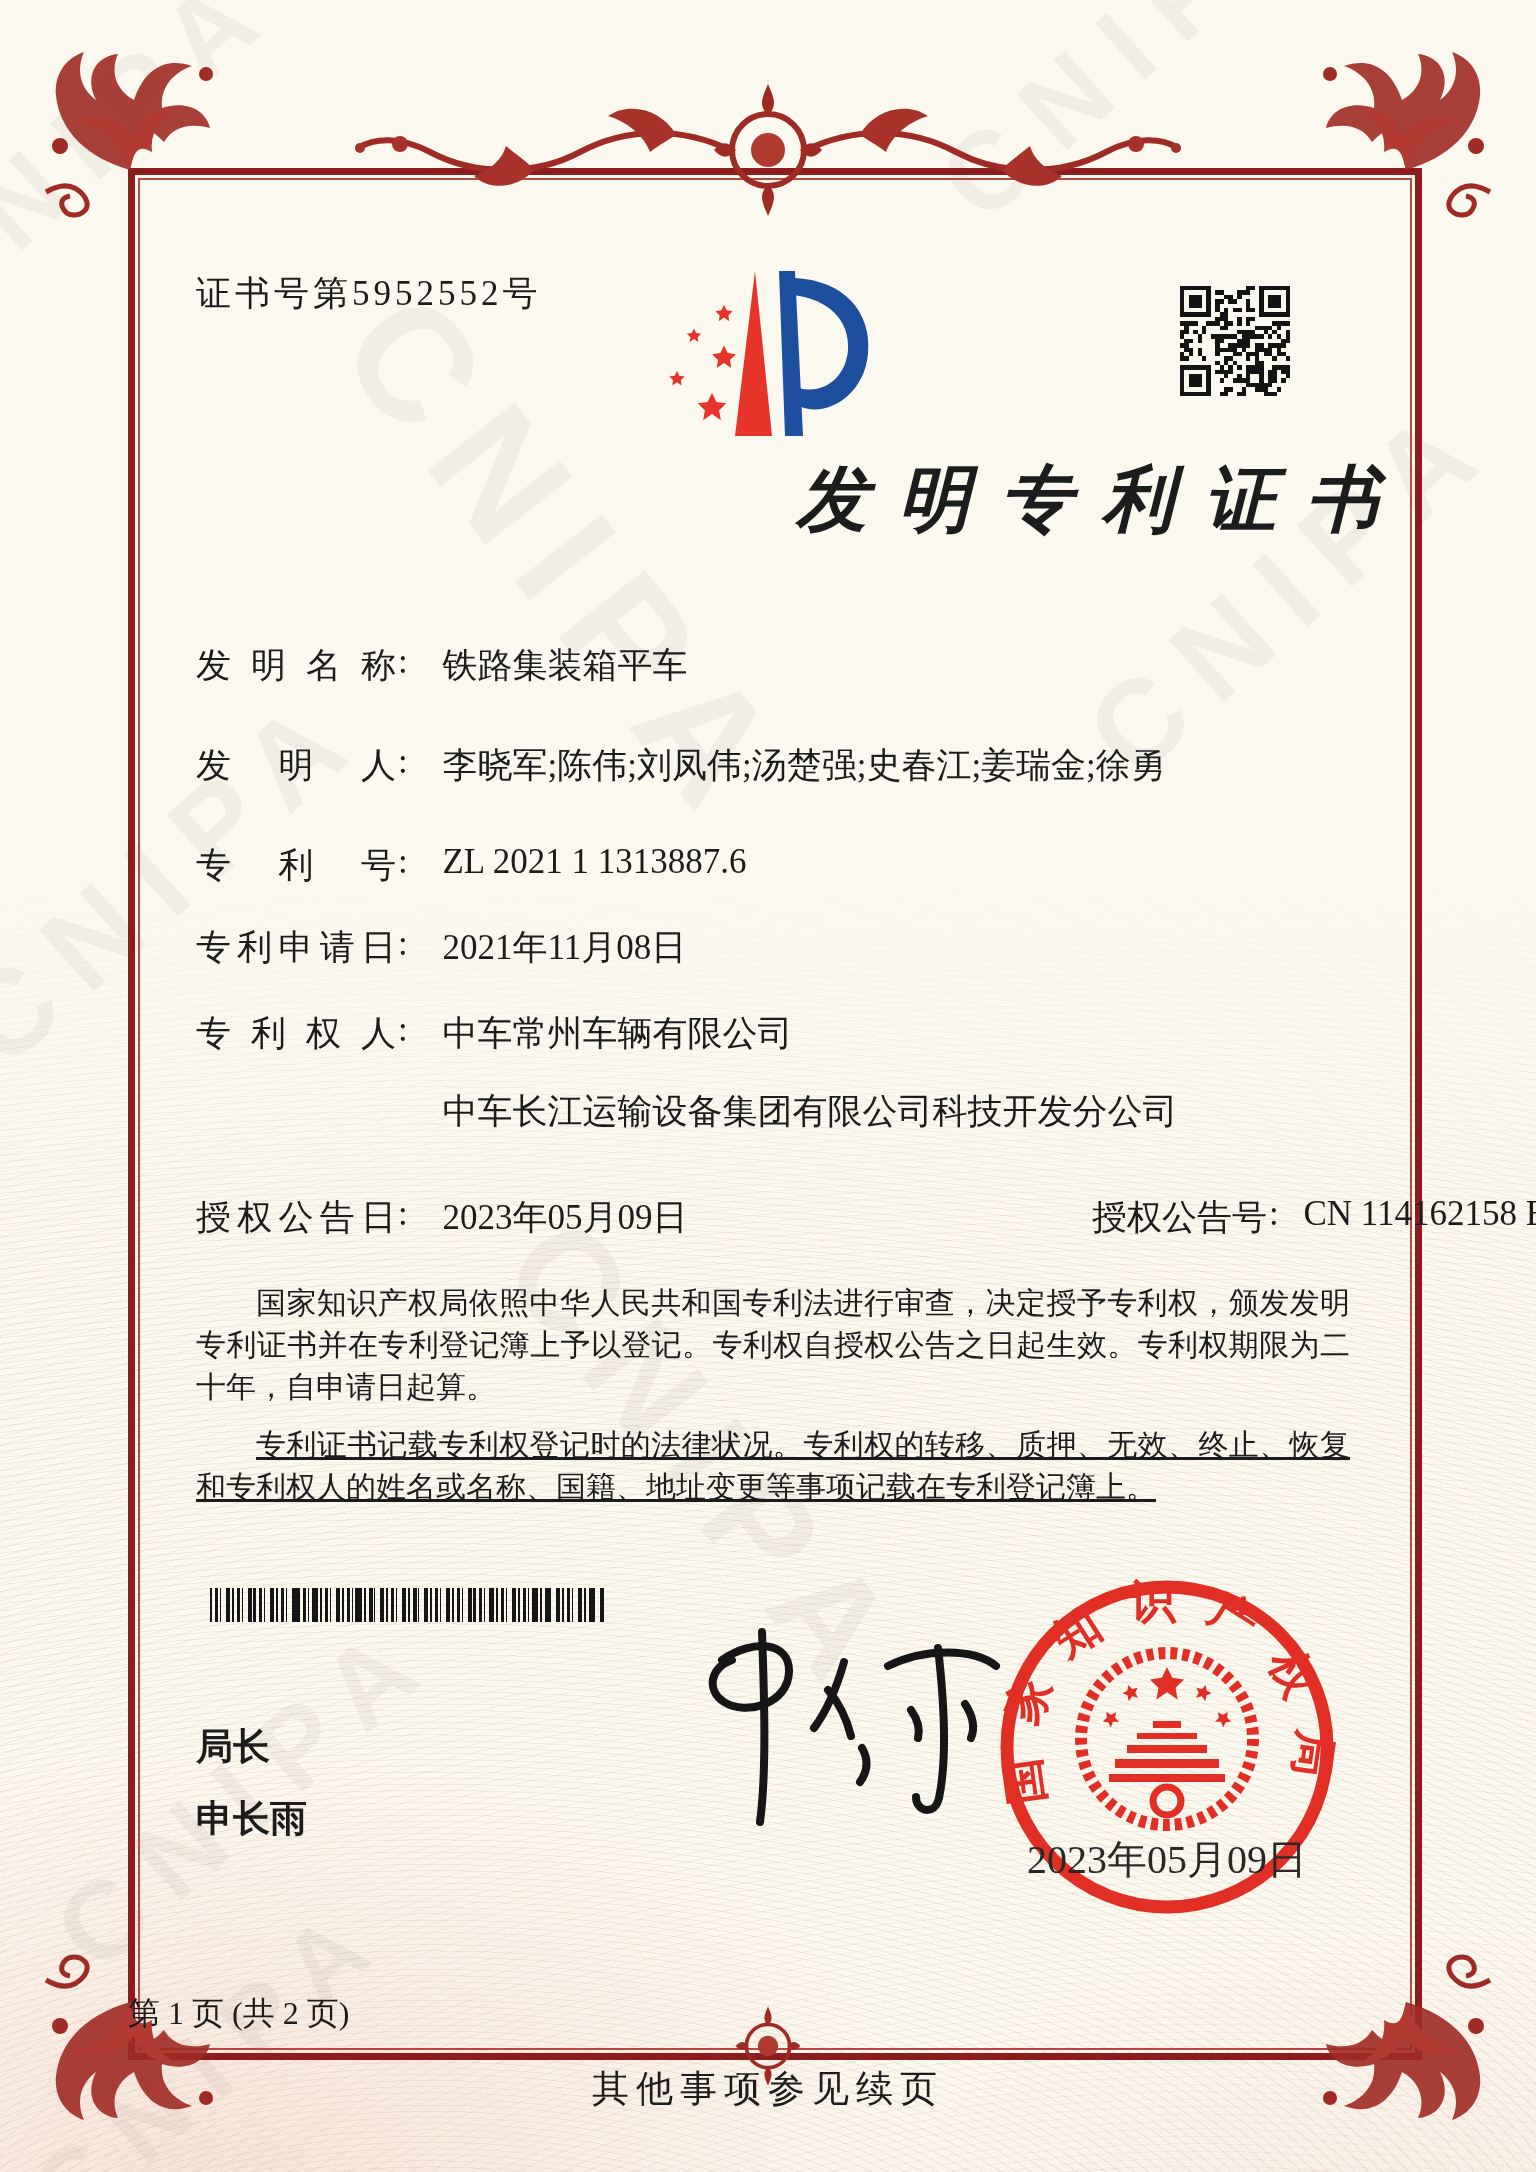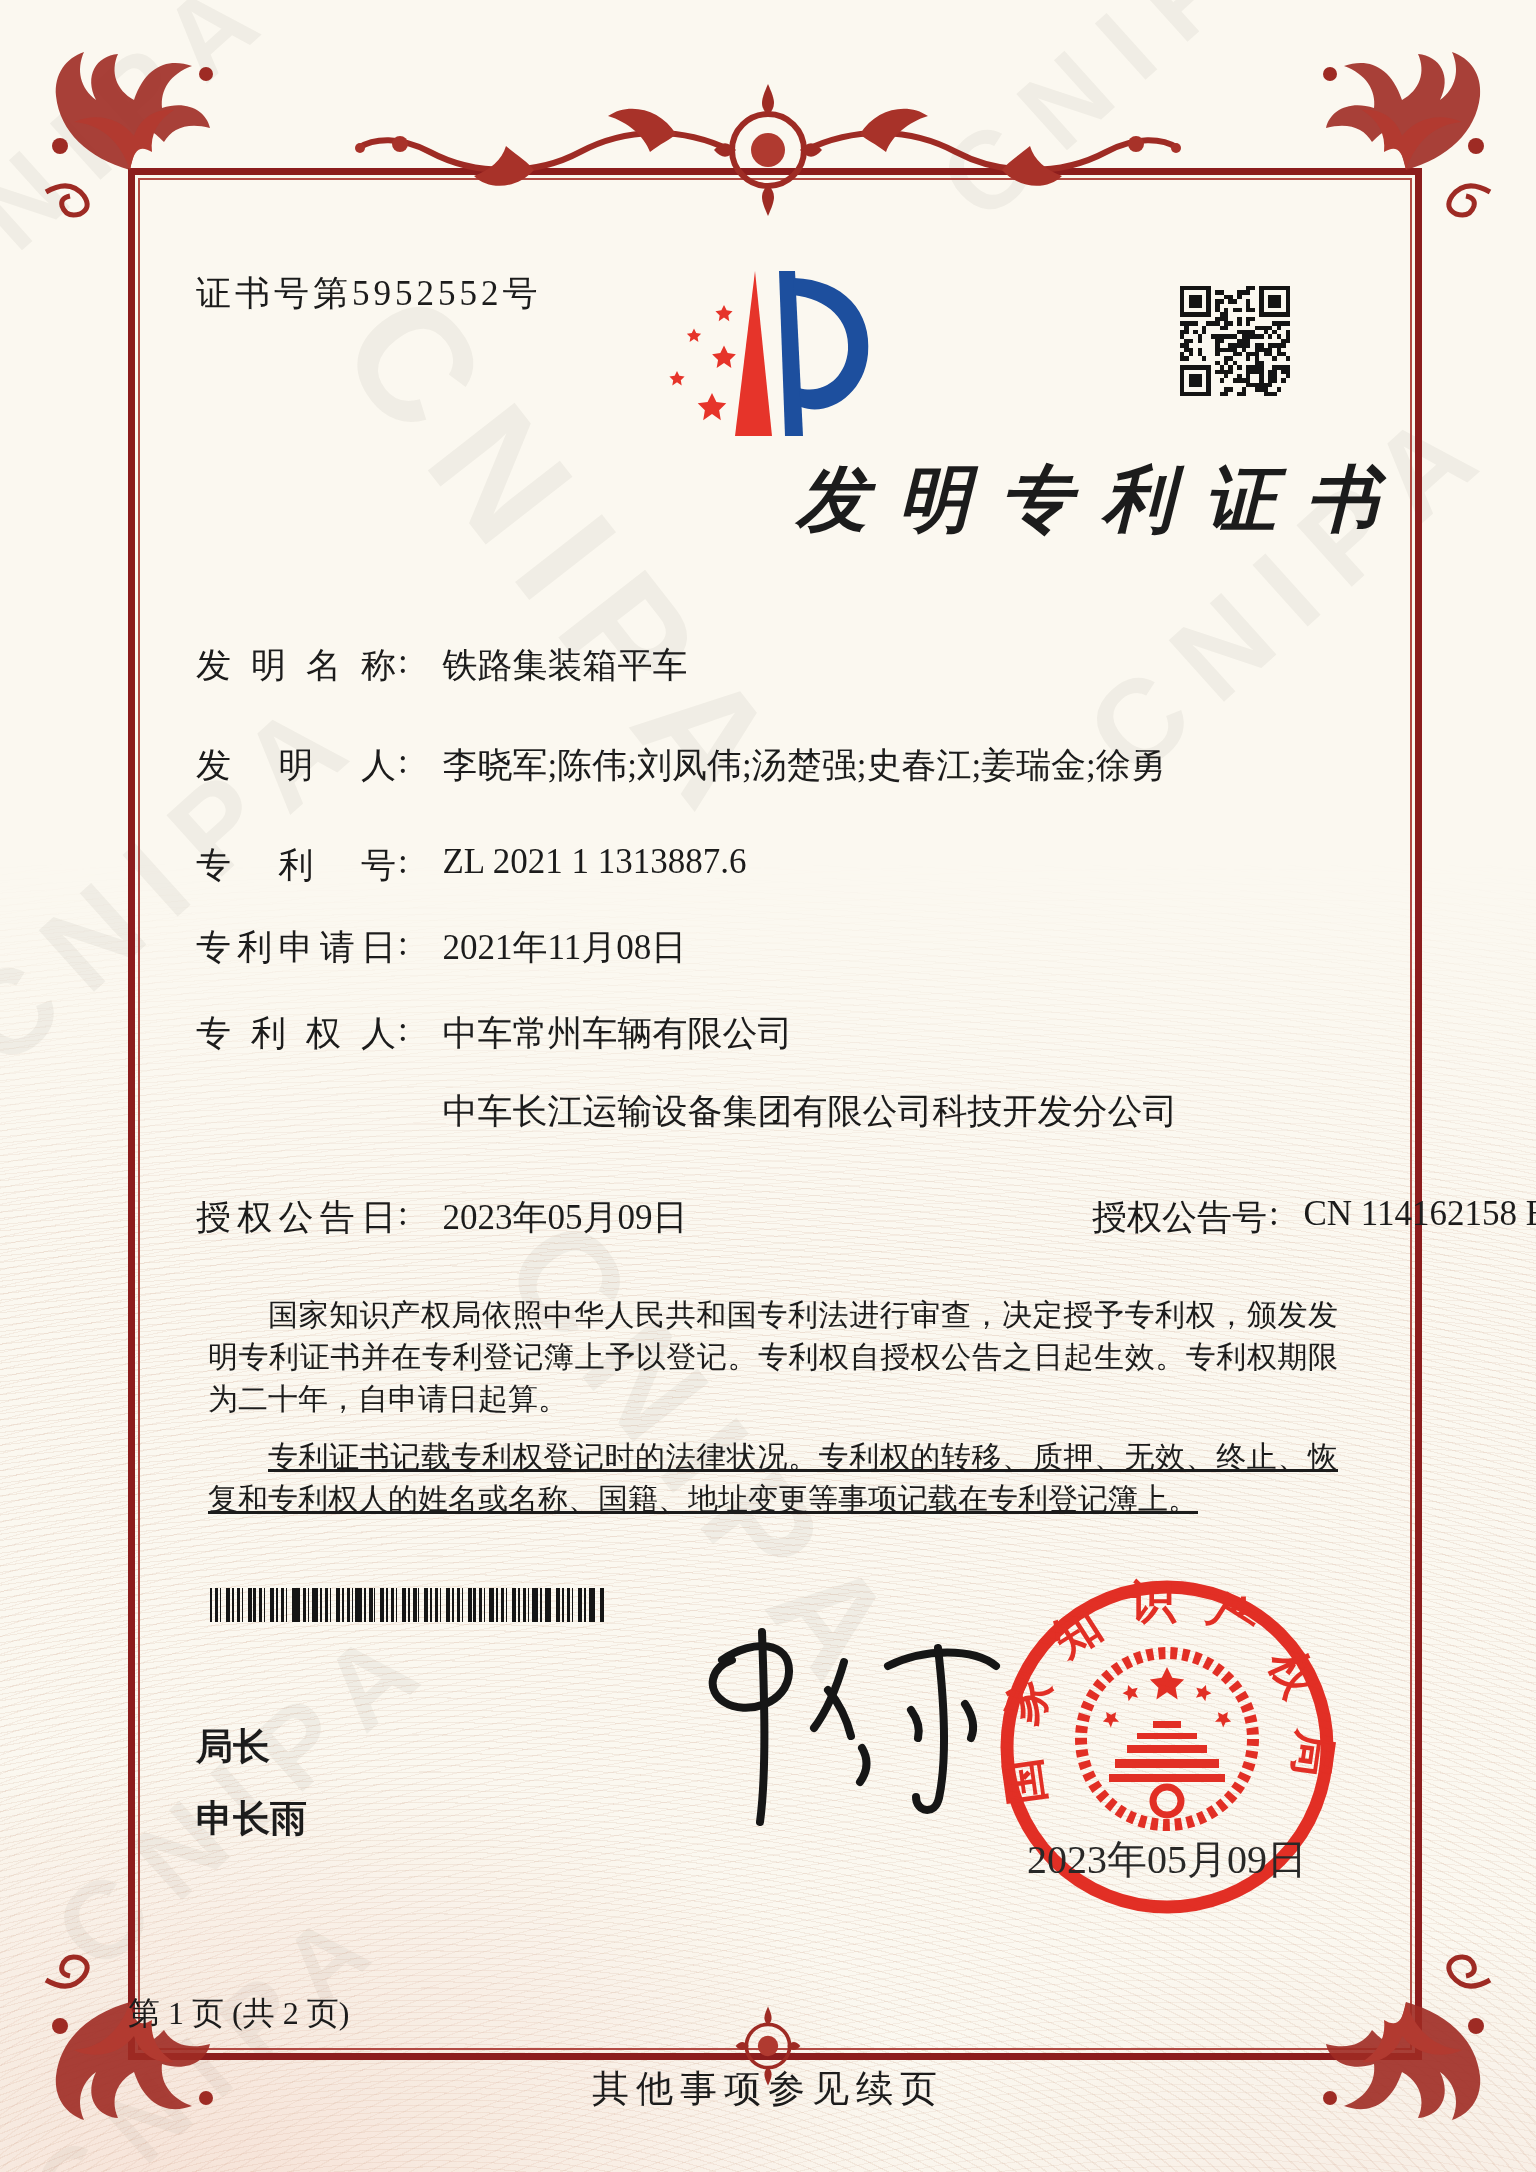--- a/index.html
+++ b/index.html
@@ -25,21 +25,21 @@
   .qr{position:absolute;left:1180px;top:286px;width:110px;height:110px;}
   .title{position:absolute;left:128px;top:452px;width:1280px;text-align:right;
          font-size:72px;font-weight:bold;letter-spacing:30px;text-indent:30px;font-style:italic;}
   .row{position:absolute;left:196px;font-size:35px;white-space:nowrap;}
   .lbl{display:inline-block;width:200px;text-align:justify;text-align-last:justify;vertical-align:top;}
   .colon{display:inline-block;margin-left:2px;vertical-align:top;}
   .val{display:inline-block;margin-left:26px;vertical-align:top;}
   .val2{display:block;margin-top:31px;}
   .grant-right{position:absolute;left:896px;top:0;}
   .paras{position:absolute;left:196px;top:1282px;width:1154px;font-size:30px;line-height:42px;text-align:justify;}
-  .paras p{margin:12px;text-indent:2em;}
+  .paras p{margin:0;text-indent:2em;}
   .paras p + p{margin-top:16px;text-decoration:underline;}
   .barcode{position:absolute;left:210px;top:1588px;width:394px;height:34px;
     background:
       repeating-linear-gradient(90deg,#151515 0 2px,transparent 2px 5px,#151515 5px 8px,transparent 8px 10px,#151515 10px 11px,transparent 11px 16px,#151515 16px 20px,transparent 20px 22px),
       repeating-linear-gradient(90deg,transparent 0 27px,#151515 27px 30px,transparent 30px 43px,#151515 43px 45px,transparent 45px 59px);}
   .signer{position:absolute;left:196px;top:1722px;font-family:"Liberation Sans","DejaVu Sans",sans-serif;
           font-size:37px;font-weight:bold;}
   .signer-name{margin-top:22px;}
   .sig{position:absolute;left:676px;top:1620px;width:340px;height:220px;}
   .seal{position:absolute;left:987px;top:1567px;width:360px;height:360px;opacity:.95;}

